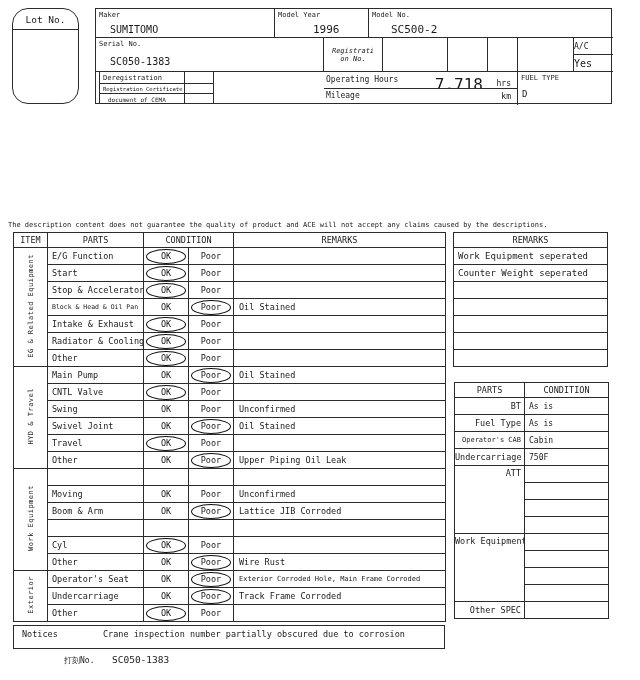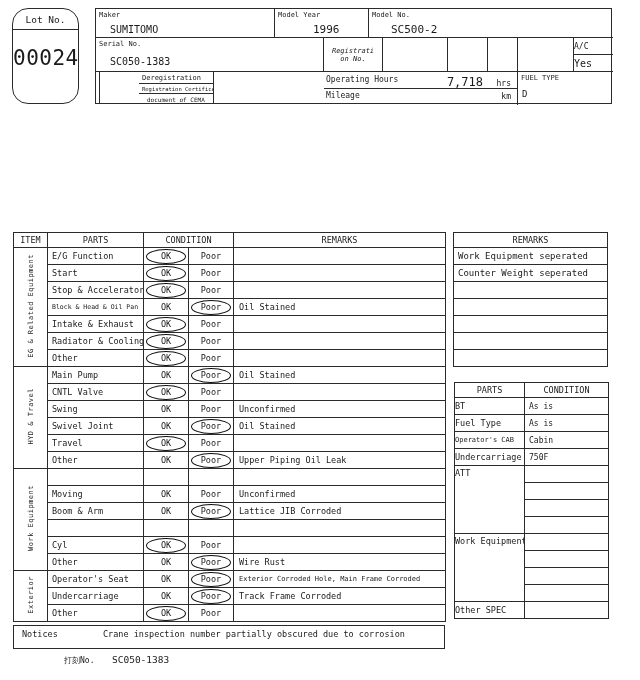--- a/index.html
+++ b/index.html
@@ -41,36 +41,35 @@
           font-size:7px; white-space:nowrap; letter-spacing:0.5px; }
   .parts-cell { padding-left:4px; }
   .parts-cell.xs { font-size:6.5px; }
   .cond-cell { position:relative; text-align:center; }
   .remarks-cell { padding-left:5px; }
   .remarks-cell.xs2 { font-size:7px; }
   .oval { position:absolute; left:50%; top:50%; width:38px; height:13px;
           margin:-7px 0 0 -20px; border:1.5px solid #111; border-radius:50%; }
 
   .side-cell { padding-left:4px; font-size:9px; }
-  .spec-label { padding-left:0; vertical-align:middle; }
+  .spec-label { padding-left:0; vertical-align:middle;text-align:right; }
   .spec-label.top { vertical-align:top; padding-top:2px; }
   .spec-label.xs { font-size:7px; }
   .spec-cond { padding-left:4px; font-size:8px; }
 
   .notices { font-size:8.5px; padding:3px 0 0 8px; box-sizing:border-box; }
   .notices .ntext { margin-left:40px; }
 </style>
 </head>
 <body>
 
 <div class="page">
 
   <div class="abs box" style="left:12px; top:8px; width:67px; height:96px;border-radius:16px;">
     <div class="lot-head">Lot No.</div>
-    <div class="lot-val">00024</div>
   </div>
 
   <div class="abs box" style="left:95px; top:8px; width:517px; height:96px;">
 
     <div class="cell br bb" style="left:0; top:0; width:179px; height:29px;">
       <span class="lab">Maker</span>
       <span class="val10">SUMITOMO</span>
     </div>
     <div class="cell br bb" style="left:179px; top:0; width:94px; height:29px;">
       <span class="lab">Model Year</span>
@@ -89,50 +88,51 @@
       <div>Registrati</div>
       <div>on No.</div>
     </div>
     <div class="cell br bb" style="left:287px; top:29px; width:65px; height:34px;"></div>
     <div class="cell br bb" style="left:352px; top:29px; width:40px; height:34px;"></div>
     <div class="cell br bb" style="left:392px; top:29px; width:30px; height:34px;"></div>
     <div class="cell br bb" style="left:422px; top:29px; width:56px; height:34px;"></div>
     <div class="cell bb center" style="left:478px; top:29px; width:39px; height:17px; font-size:8px; padding-top:4px;">A/C</div>
     <div class="cell bb center" style="left:478px; top:46px; width:39px; height:17px; font-size:10px; padding-top:3px;">Yes</div>
 
-    <div class="cell box" style="left:3px; top:62px; width:115px; height:33px;padding-left:39px;">
+    <div class="cell box" style="left:3px; top:62px; width:115px; height:33px;">
       <div class="dereg-row bb" style="height:12px; font-size:7px;">
         <span class="dereg-lab">Deregistration</span>
         <span class="dereg-div"></span>
       </div>
       <div class="dereg-row bb" style="height:10px; font-size:5.5px;">
         <span class="dereg-lab">Registration Certificate</span>
         <span class="dereg-div"></span>
       </div>
       <div class="dereg-row" style="height:10px; font-size:6px;">
         <span class="dereg-lab" style="left:8px;">document of CEMA</span>
         <span class="dereg-div"></span>
       </div>
     </div>
     <div class="cell br bb" style="left:228px; top:63px; width:194px; height:17px;">
       <span style="position:absolute; left:2px; top:3px; font-size:8px;">Operating Hours</span>
-      <span style="position:absolute; right:34px; top:3px; font-size:12px;">7,718</span>
+      <span style="position:absolute; right:34px; top:3px; font-size:16px;">7,718</span>
       <span style="position:absolute; right:6px; bottom:0px; font-size:8px;">hrs</span>
     </div>
     <div class="cell br" style="left:228px; top:80px; width:194px; height:16px;">
       <span style="position:absolute; left:2px; top:2px; font-size:8px;">Mileage</span>
       <span style="position:absolute; right:6px; top:3px; font-size:8px;">km</span>
     </div>
     <div class="cell" style="left:422px; top:63px; width:95px; height:33px;">
       <span class="lab">FUEL TYPE</span>
       <span style="position:absolute; left:4px; top:17px; font-size:9px;">D</span>
     </div>
   </div>
 
 
+  <div class="abs nowrap" style="left:8px; top:221px; font-size:7px;">The description content does not guarantee the quality of product and ACE will not accept any claims caused by the descriptions.</div>
 
   <table class="abs" style="left:13px; top:232px; width:432px;">
     <colgroup>
         <col style="width:34px">
         <col style="width:96px">
         <col style="width:45px">
         <col style="width:45px">
         <col style="width:212px">
       </colgroup>
     <thead>

